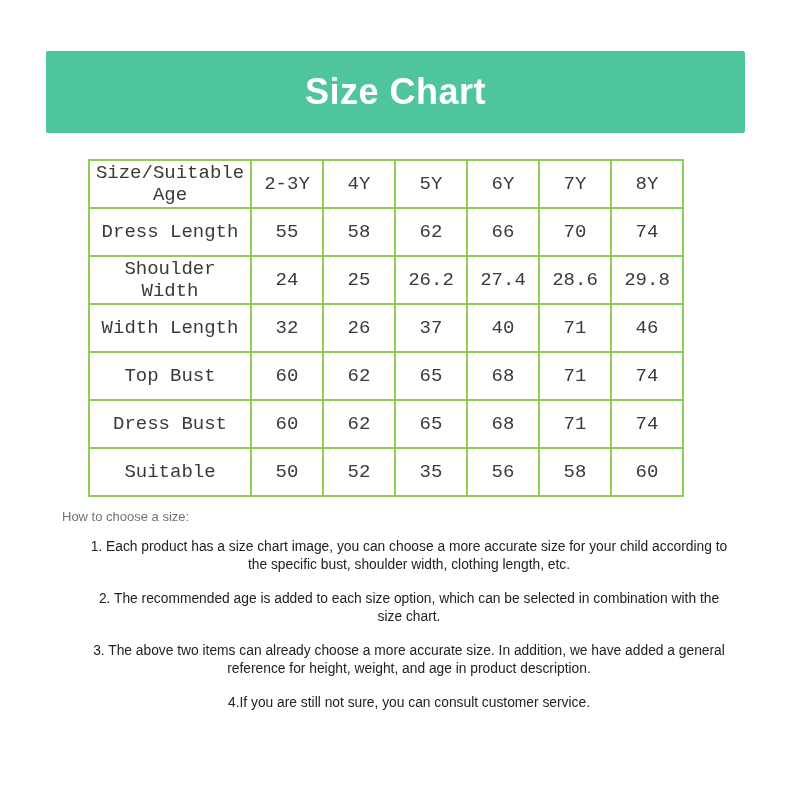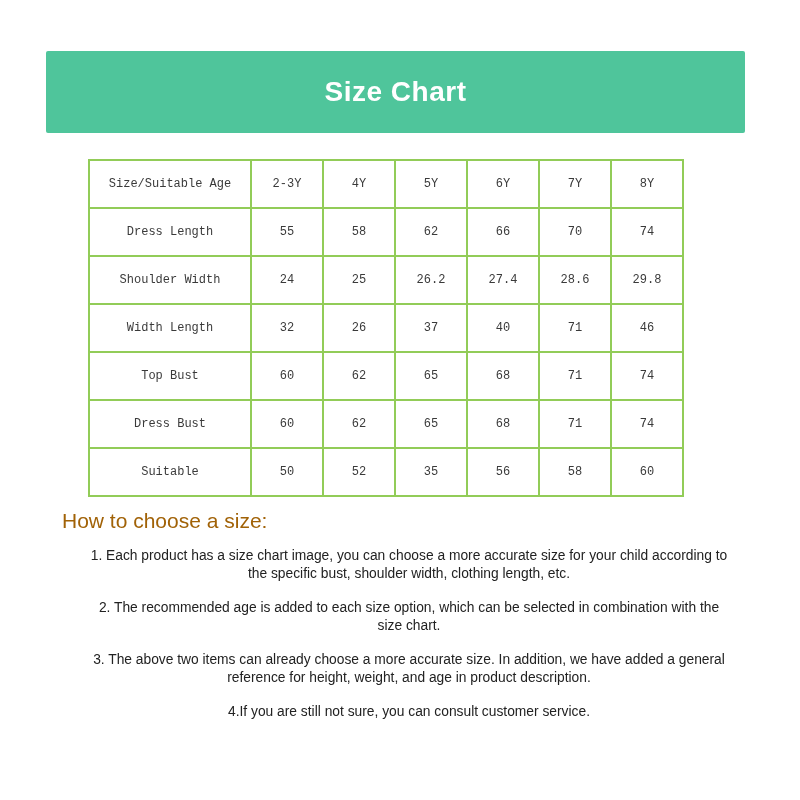--- a/index.html
+++ b/index.html
@@ -23,32 +23,32 @@
     width: 699px;
     height: 82px;
     background: var(--banner-bg, #4fc59b);
     border-radius: 2px;
     display: flex;
     align-items: center;
     justify-content: center;
   }
   .banner-title {
     color: var(--banner-text, #ffffff);
-    font-size: 28px;
+    font-size: 36px;
     font-weight: 600;
     letter-spacing: 0.5px;
   }
   
   .size-table {
     position: absolute;
     left: 88px;
     top: 159px;
     border-collapse: collapse;
     font-family: "Liberation Mono", "DejaVu Sans Mono", monospace;
-    font-size: 12px;
+    font-size: 19px;
     color: var(--table-text, #3a3a3a);
   }
   .size-table td {
     border: 2px solid var(--table-border, #92cc58);
     text-align: center;
     vertical-align: middle;
     height: 46px;
     padding: 0 4px;
     background: #ffffff;
   }
@@ -60,23 +60,23 @@
   }
   
   .guide {
     position: absolute;
     left: 62px;
     top: 509px;
     width: 694px;
     color: var(--body-text, #222222);
   }
   .guide-heading {
-    font-size: 21px;
+    font-size: 13px;
     font-weight: 500;
-    color: #a16207;
+    color: #737373;
     margin: 0 0 14px 0;
   }
   .guide-item {
     font-size: 13.8px;
     line-height: 18px;
     margin: 0 0 16px 0;
     white-space: pre-line;
     text-align: center;
   }
 </style>

